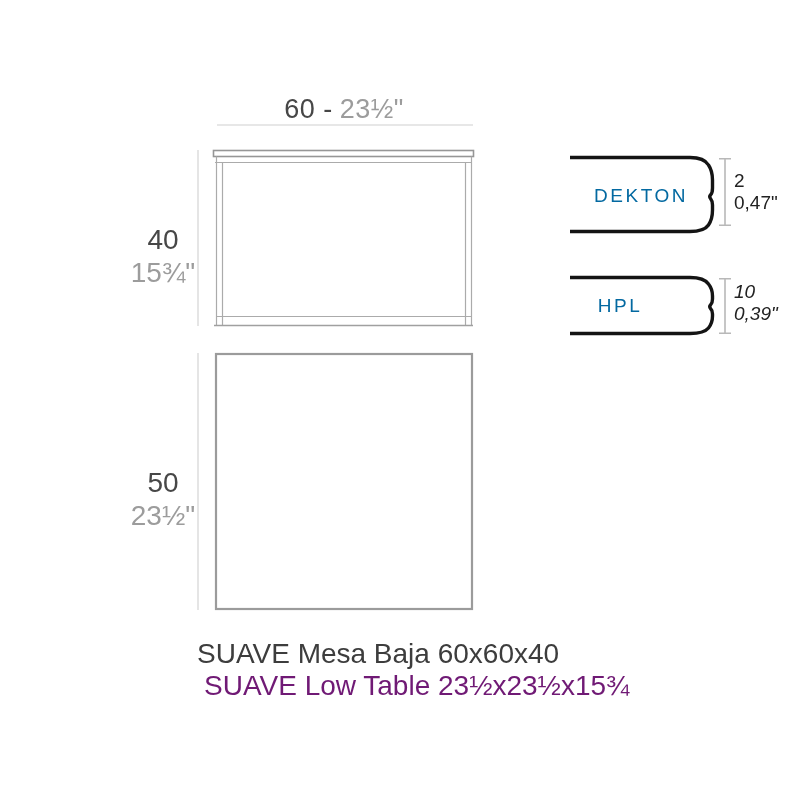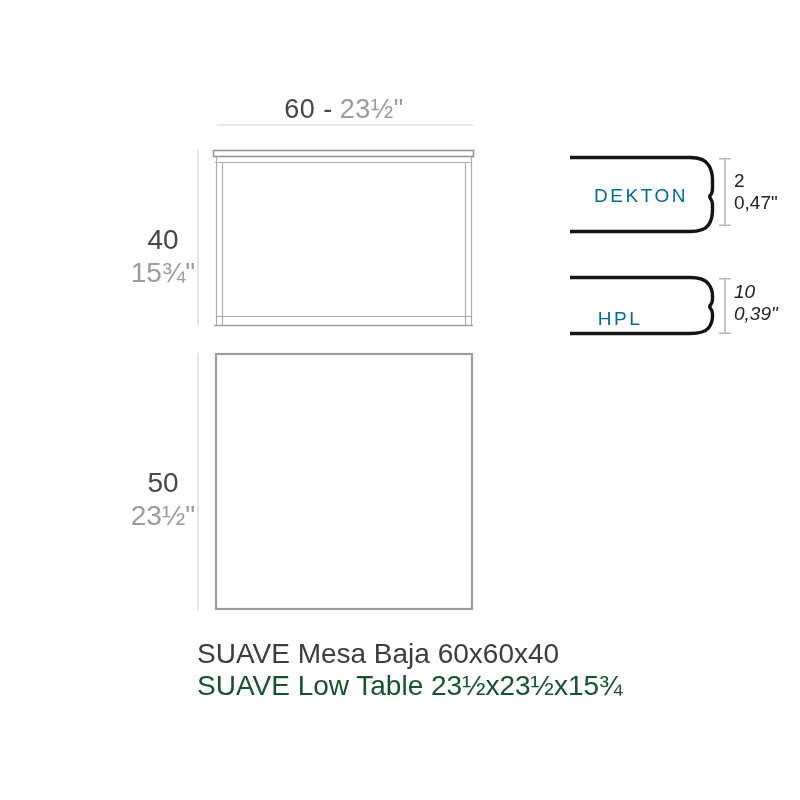--- a/index.html
+++ b/index.html
@@ -17,29 +17,29 @@
   .dim-top .imperial{color:#9c9c9c;margin-left:7px;}
   .dim-left{left:118px;width:90px;text-align:center;font-size:28px;line-height:33px;}
   .dim-left .metric{color:#474747;display:block;margin-top:16px;}
   .dim-left .imperial{color:#9c9c9c;display:block;}
   .dim-left.upper{top:207px;}
   .dim-left.lower{top:450px;}
 
   
   .mat-label{position:absolute;font-size:19px;letter-spacing:2.5px;color:#0369a1;text-align:center;}
   .mat-label.dekton{left:570px;top:185px;width:142px;}
-  .mat-label.hpl{left:558px;top:308px;width:124px;}
+  .mat-label.hpl{left:558px;top:295px;width:124px;}
   .thickness{position:absolute;font-size:19px;line-height:22px;color:#222222;}
   .thickness.dekton{left:734px;top:170px;}
   .thickness.hpl{left:734px;top:281px;font-style:italic;}
   .thickness span{display:block;}
 
   
   .caption1{left:197px;top:638px;font-size:28px;color:#3d3d3d;text-align:center;}
-  .caption2{left:197px;top:670px;font-size:28px;color:#14532d;}
+  .caption2{left:204px;top:670px;font-size:28px;color:#701a75;}
 </style>
 </head>
 <body>
 
 <div class="stage">
 
   <svg class="linework" width="800" height="800" viewBox="0 0 800 800">
 
     <line x1="217" y1="125" x2="473" y2="125" stroke="#cfcfcf" stroke-width="1.1"></line>
     <line x1="198" y1="150" x2="198" y2="326" stroke="#cfcfcf" stroke-width="1.1"></line>

